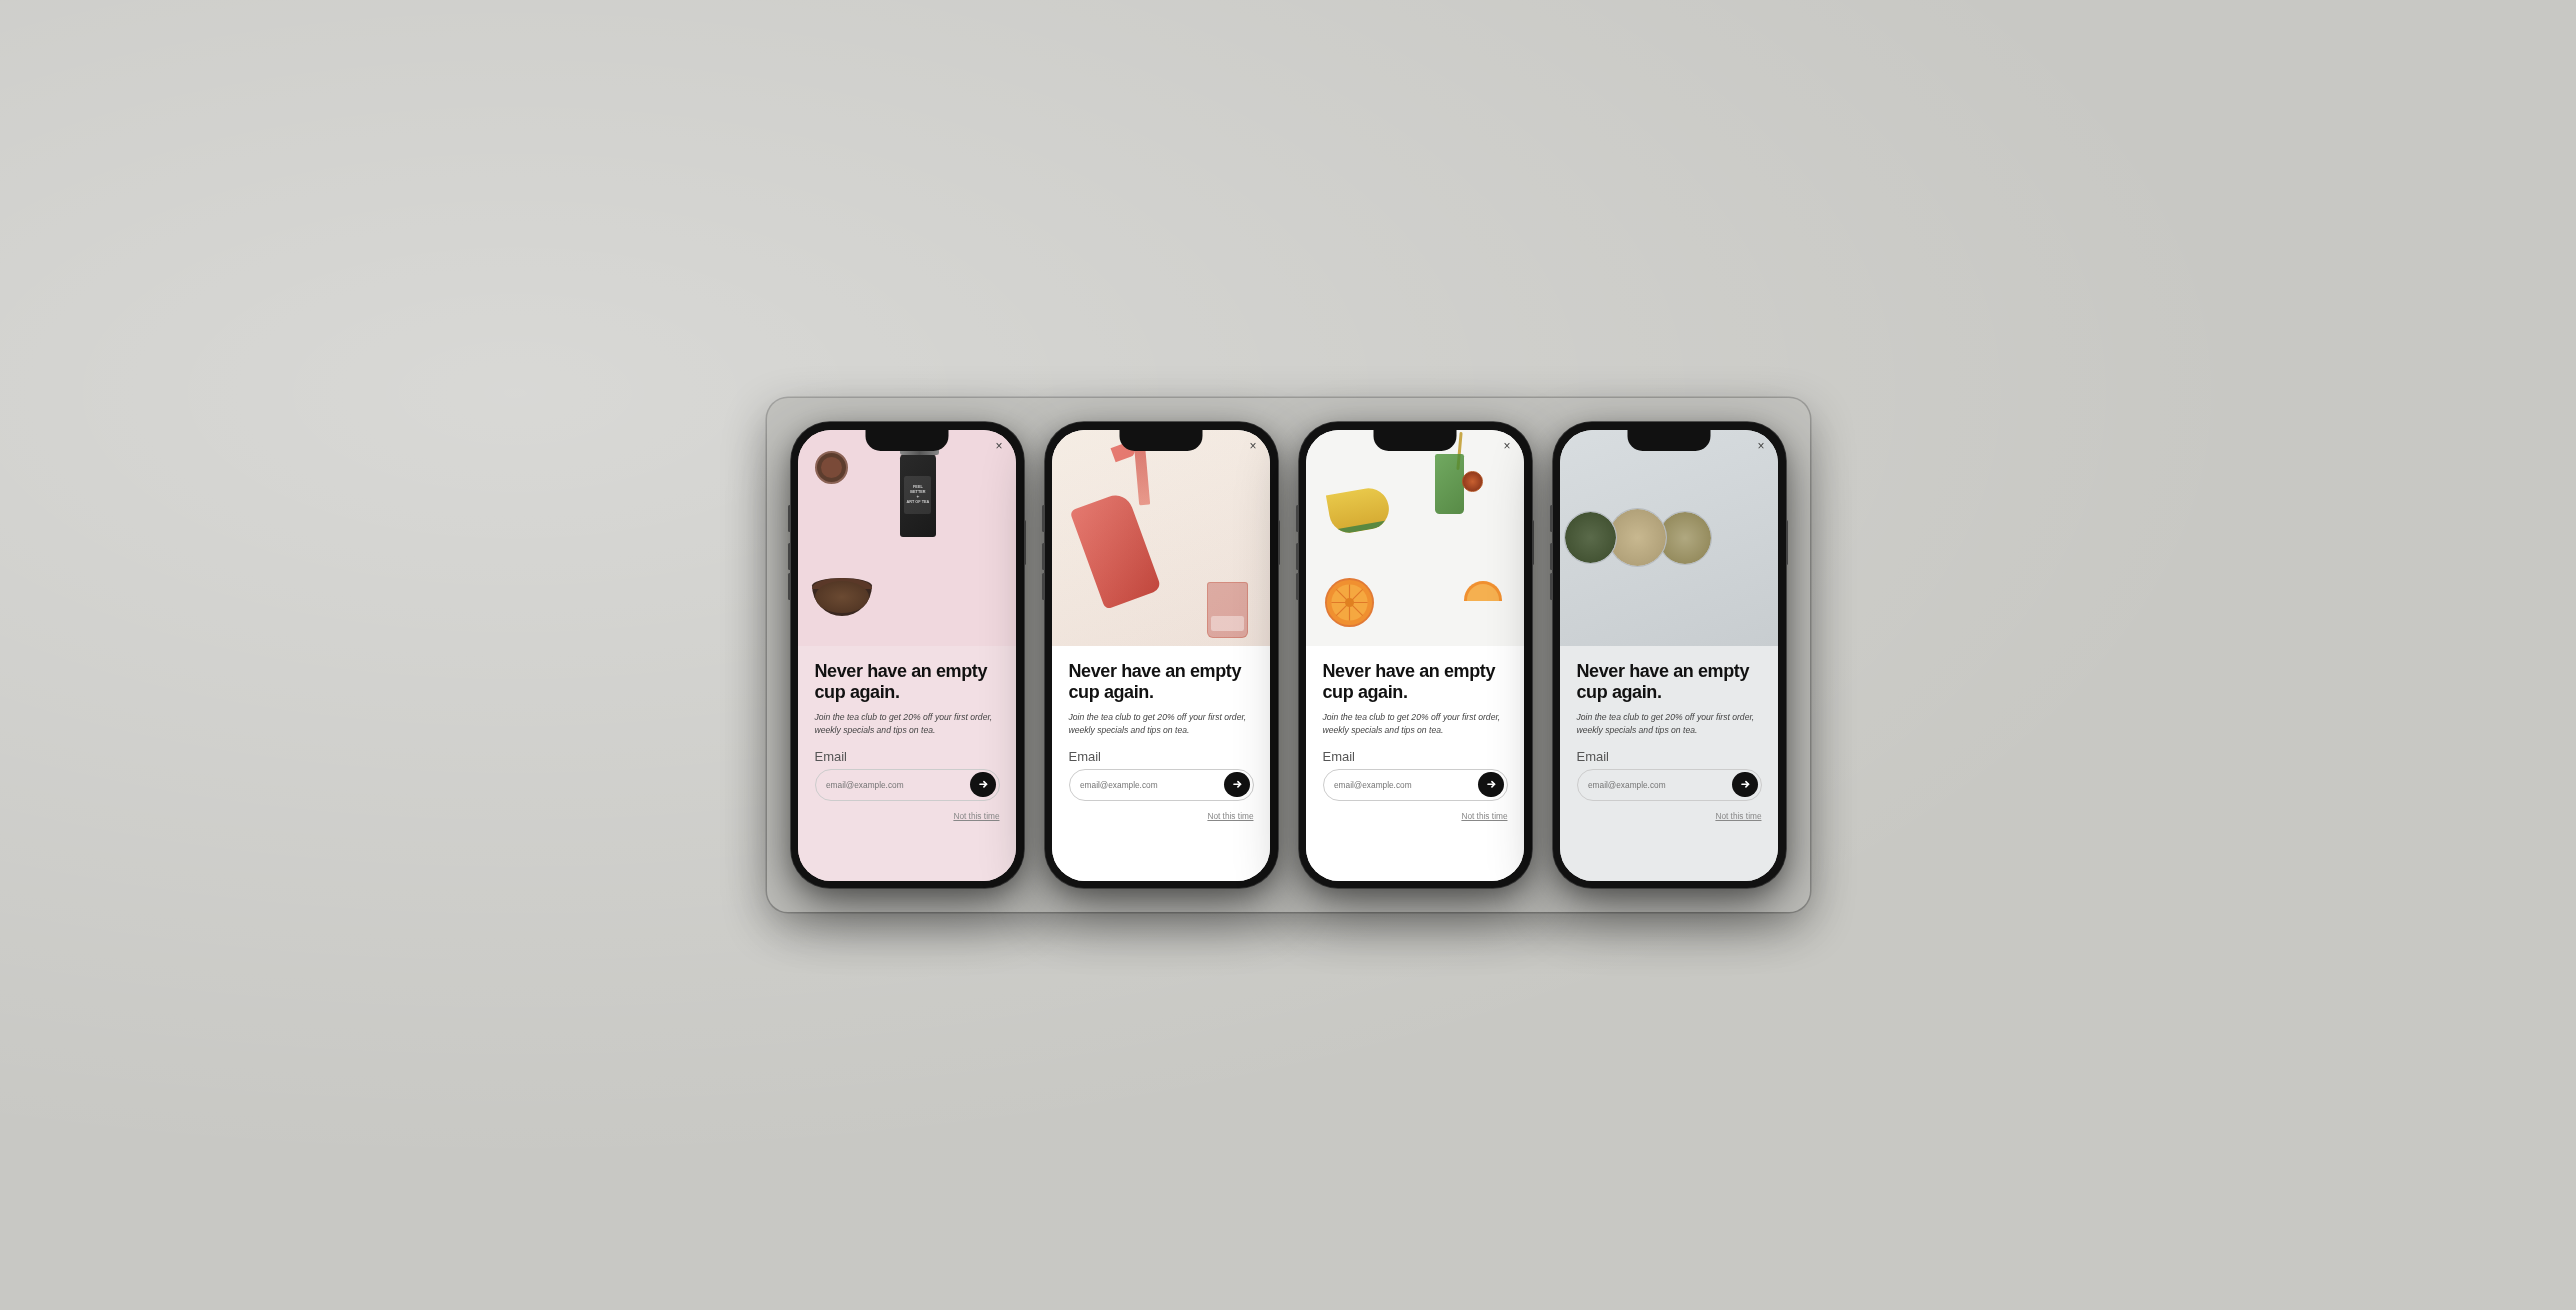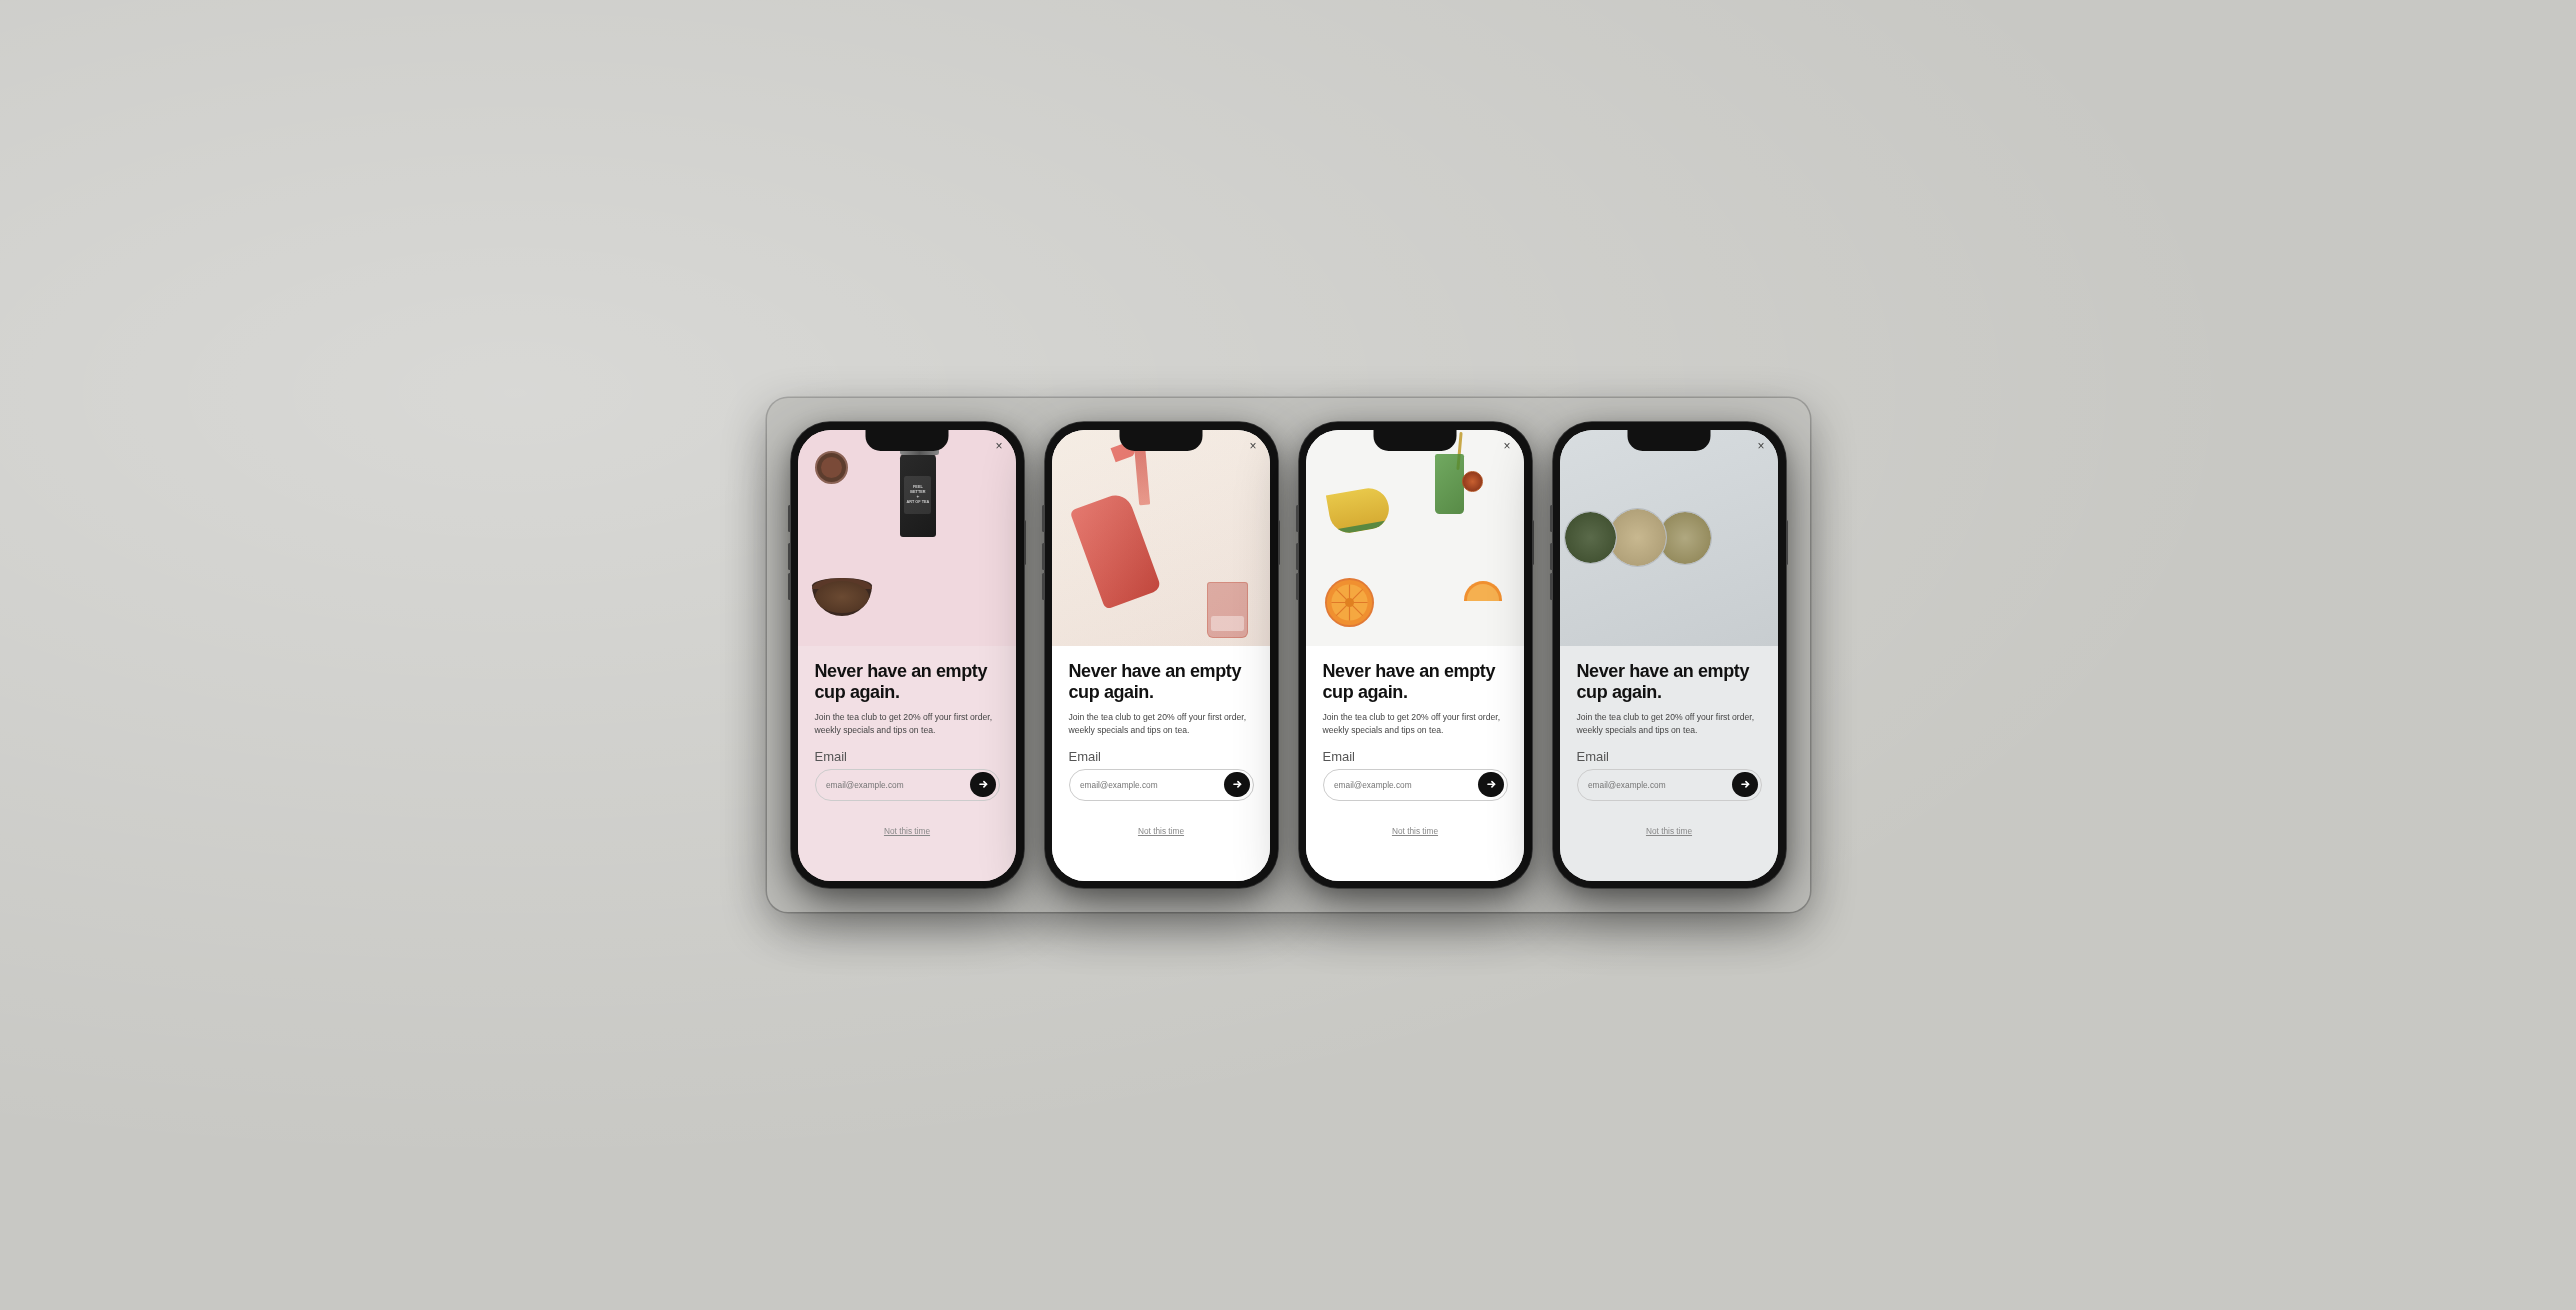--- a/index.html
+++ b/index.html
@@ -124,20 +124,21 @@
       color: #111;
       margin-bottom: 9px;
       letter-spacing: -0.4px;
     }
 
     .popup-desc {
       font-size: 8.6px;
       color: #444;
       line-height: 1.5;
       margin-bottom: 12px;
+      font-style: italic;
     }
 
     .email-label {
       font-size: 13px;
       color: #555;
       margin-bottom: 4.5px;
     }
 
     .email-row {
       display: flex;
@@ -179,26 +180,25 @@
       stroke: #fff;
       stroke-width: 2.5;
       stroke-linecap: round;
       stroke-linejoin: round;
     }
 
     .not-this-time {
       font-size: 8.3px;
       color: #888;
       text-decoration: underline;
-      text-align: center;
+      text-align: right;
       cursor: pointer;
       background: none;
       border: none;
       width: 100%;
-      margin-top: 15px;
     }
 
     
     .phone-1 .phone-inner {
       background: #f2dfe4;
     }
     .phone-1 .phone-content {
       background: #f2dfe4;
     }
 

